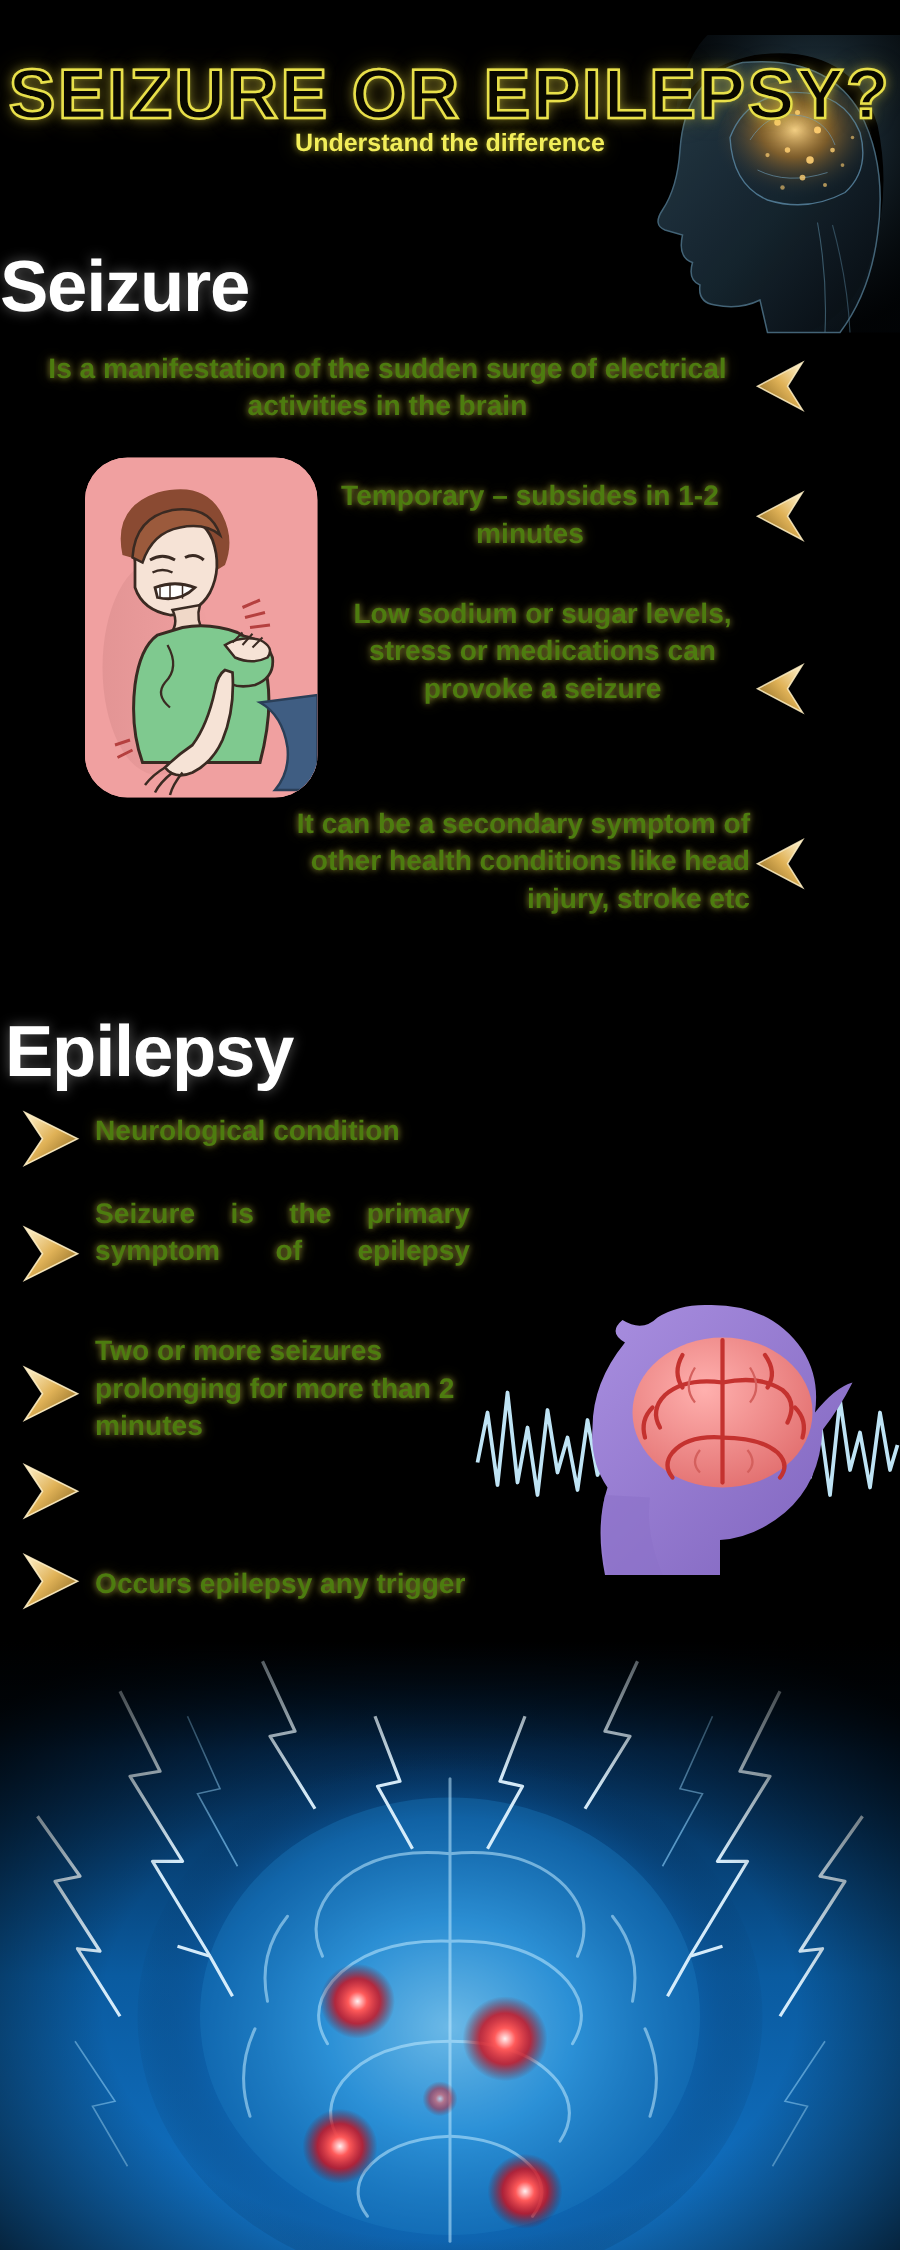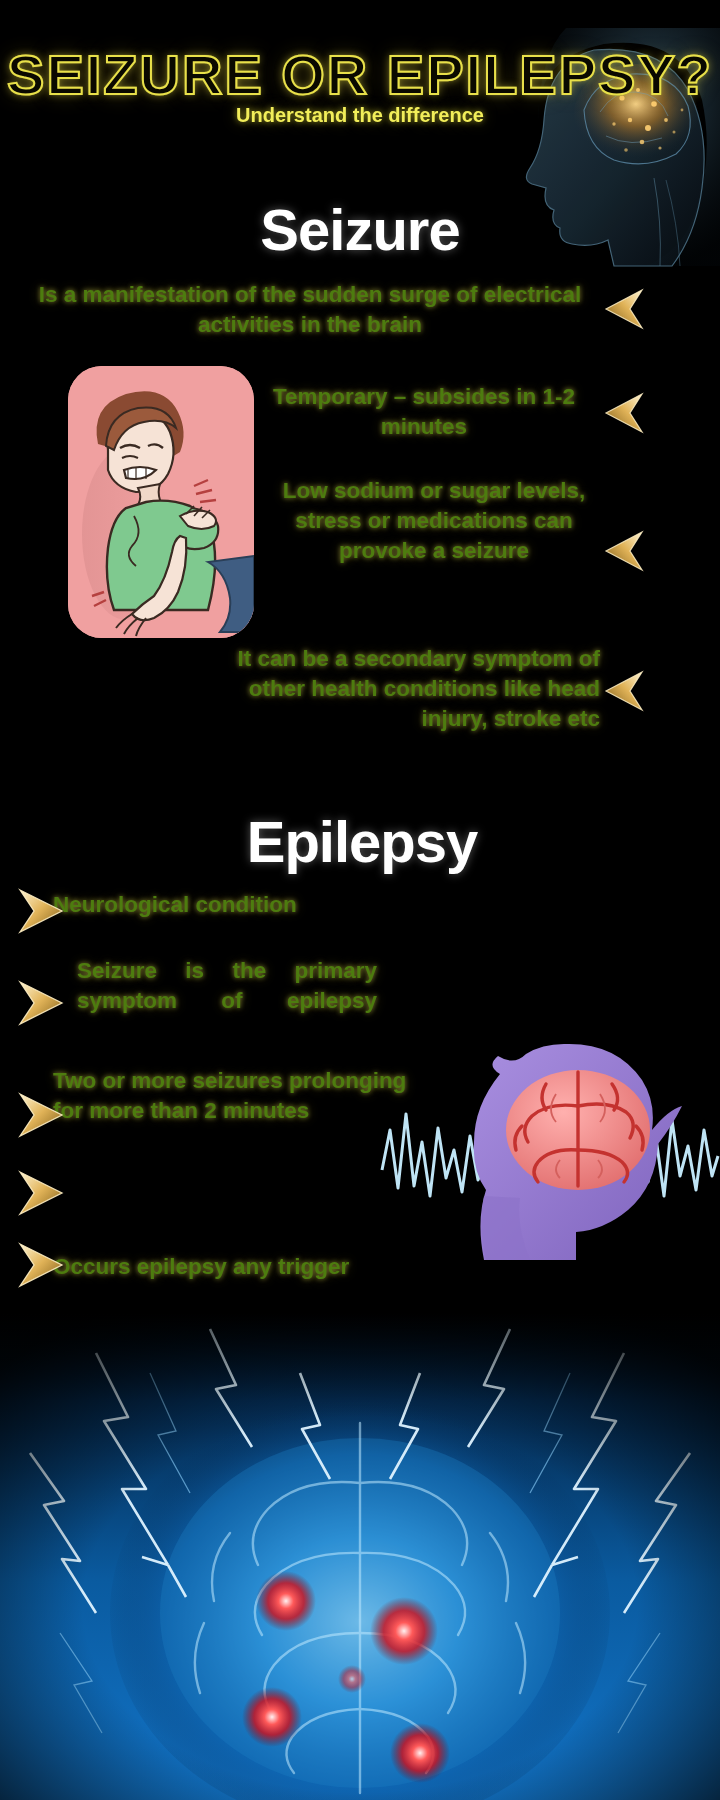--- a/index.html
+++ b/index.html
@@ -45,21 +45,20 @@
 
   
   .head-brain {
     position:absolute; right:-6px; top:28px;
     width:230px; height:240px;
     z-index:2;
   }
 
   
   .sec-heading {
-    text-align:center;
     color:#ffffff;
     font-weight:bold;
     font-size:58px;
     letter-spacing:-1px;
     text-shadow:0 0 10px rgba(255,255,255,.35);
   }
   #seizure-heading { position:absolute; left:0; right:0; top:196px; z-index:3; }
   #epilepsy-heading { position:absolute; left:4px; right:0; top:808px; z-index:3; }
 
   .bullet-text {
@@ -82,24 +81,24 @@
   .s2 .txt { text-align:center; }
   .s3 { top:196px; left:268px; width:332px; }
   .s3 .txt { text-align:center; }
   .s4 { top:364px; left:196px; width:404px; }
   .s4 .txt { text-align:right; }
 
   
   .epilepsy-list { position:absolute; top:890px; left:0; width:720px; z-index:3; }
   .e-item { position:absolute; }
   .e-arrow { position:absolute; left:14px; width:52px; height:50px; }
-  .e-item .txt { margin-left:53px; }
+  .e-item .txt { margin-left:76px; }
 
   .e1 { top:0;   width:420px; }
-  .e2 { top:66px; width:380px;padding-left:24px; }
+  .e2 { top:66px; width:380px; }
   .e2 .txt { width:300px; text-align:justify; text-align-last:justify; }
   .e3 { top:176px; width:420px; }
   .e4 { top:288px; width:420px; }
   .e5 { top:362px; width:440px; }
 
   .e1 .e-arrow { top:-4px; }
   .e2 .e-arrow { top:22px; }
   .e3 .e-arrow { top:24px; }
   .e4 .e-arrow { top:-10px; }
   .e5 .e-arrow { top:-12px; }

